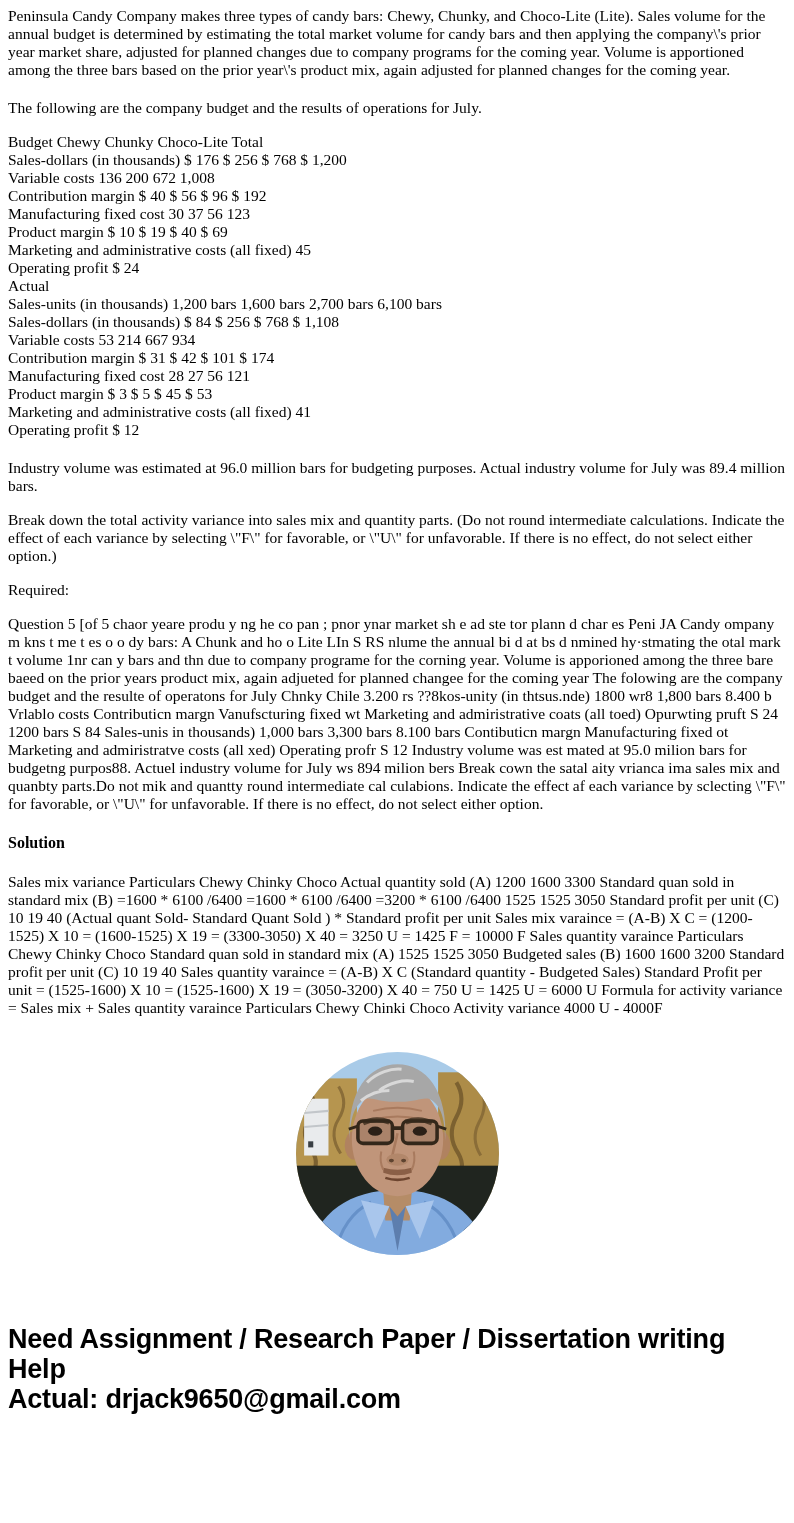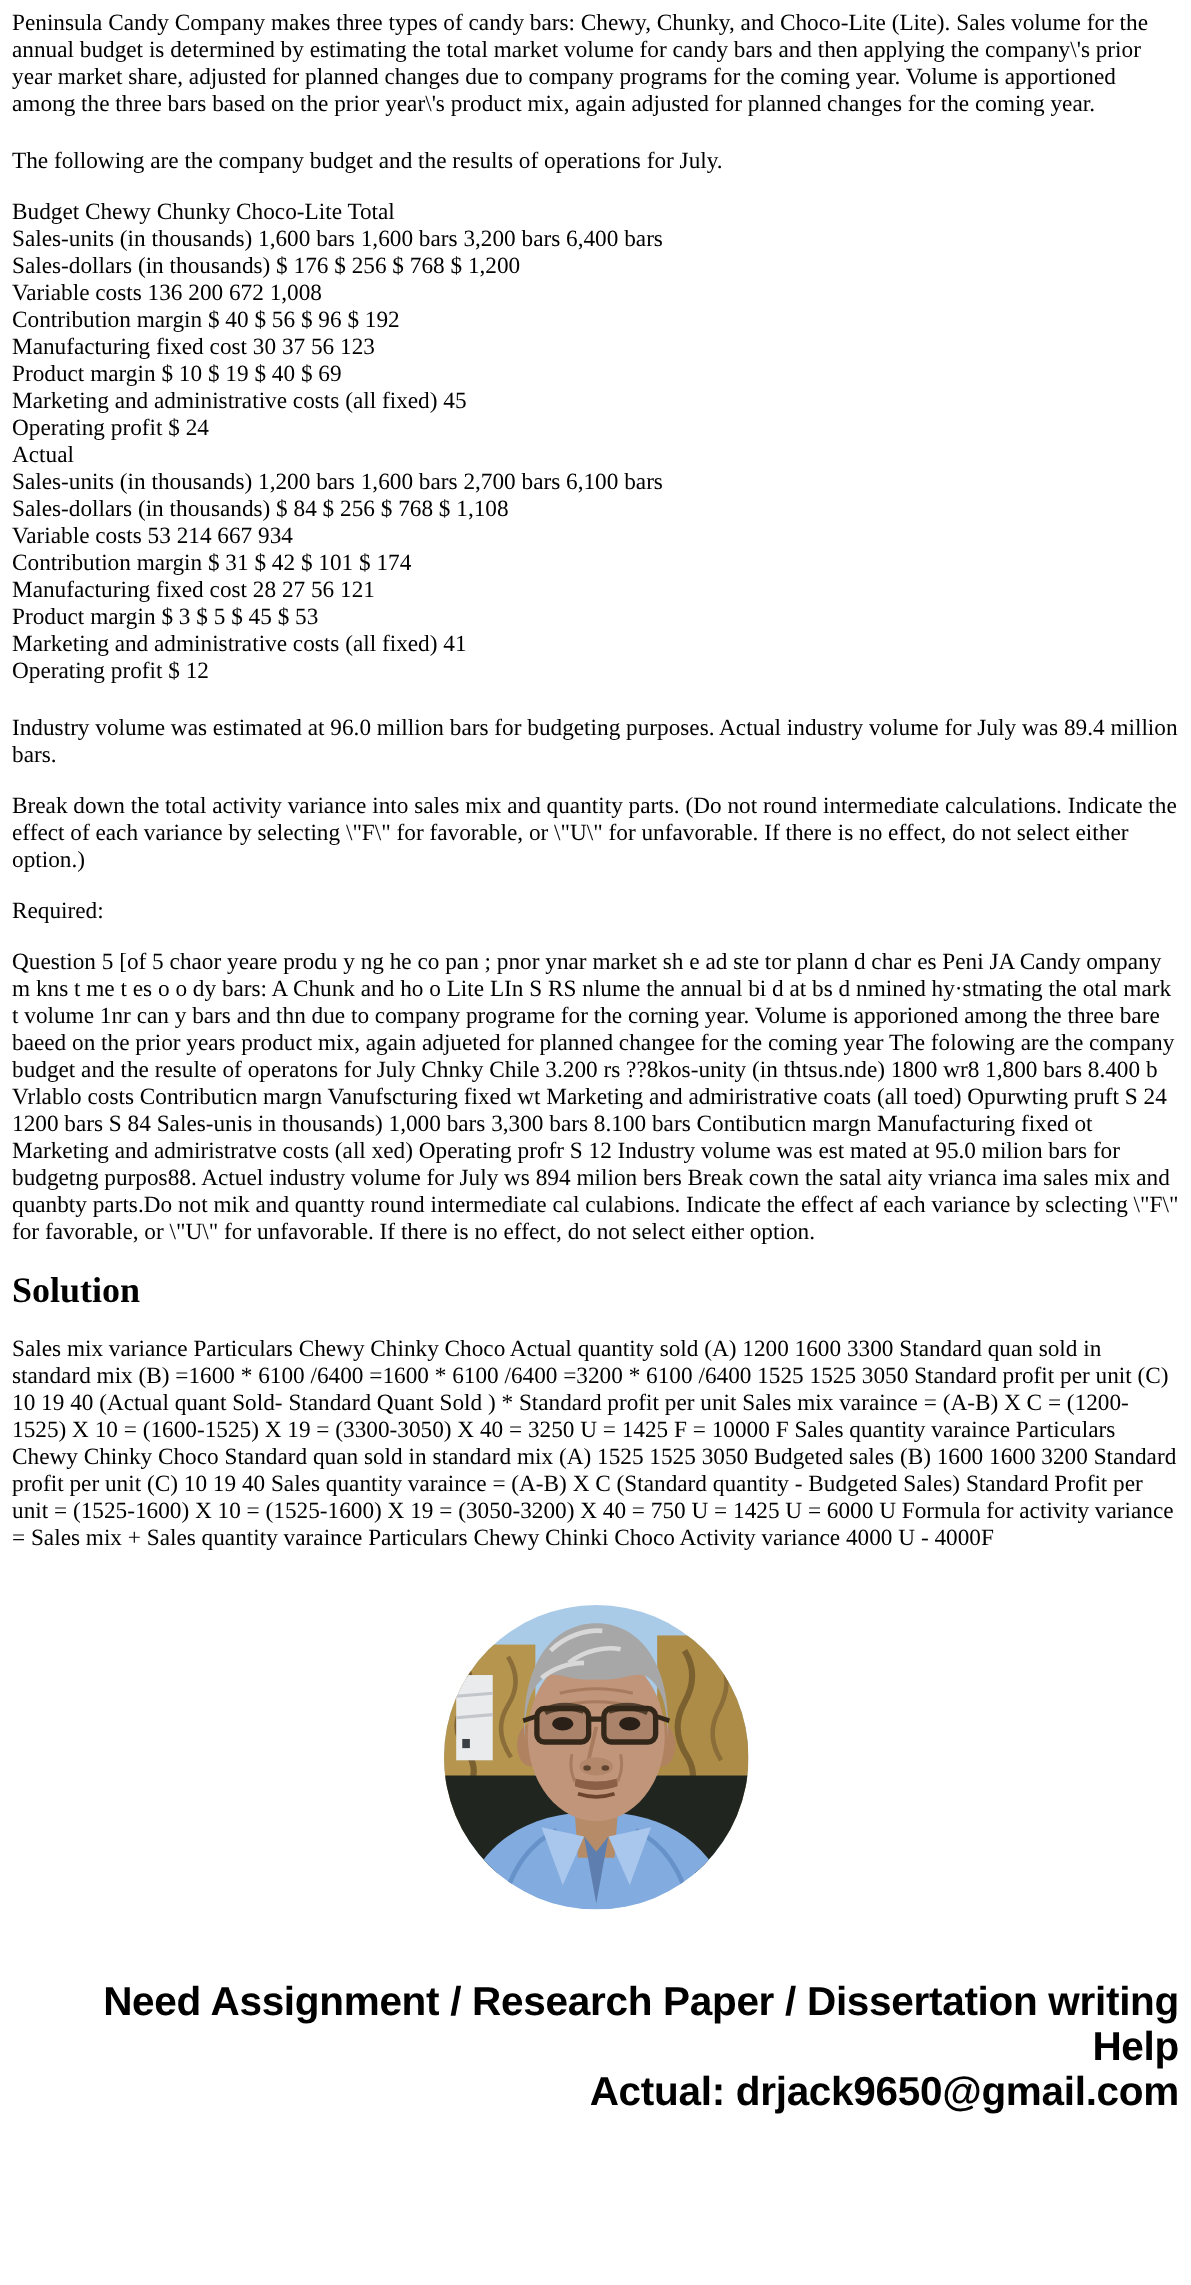--- a/index.html
+++ b/index.html
@@ -19,54 +19,53 @@
     width: 794px;
     padding: 7px 8px 28px 8px;
   }
   .doc p { margin: 16px 0 0 0; }
   .doc p.first { margin-top: 0; }
   .doc p.gap-lg { margin-top: 20px; }
   .report-block { margin-top: 16px; }
   .report-block div { min-height: 18px; }
   h3.solution-heading {
     font-family: "Liberation Serif", serif;
-    font-size: 24px;
+    font-size: 16px;
     line-height: 18px;
     font-weight: bold;
     margin: 21px 0 21px 0;
   }
   figure.avatar {
     margin: 35px auto 0 auto;
     width: 203px;
     height: 203px;
     padding: 0;
   }
   figure.avatar svg { display: block; }
   h1.footer-heading {
-    margin: 46px 0 0 0;
+    margin: 69px 0 0 0;
     font-family: "Liberation Sans", sans-serif;
     font-weight: 700;
     font-size: 27px;
     line-height: 30px;
-    text-align: right;
+    text-align: left;
     letter-spacing: -0.2px;
   }
 </style>
 </head>
 <body>
 
 <article class="doc">
 
   <p class="first">Peninsula Candy Company makes three types of candy bars: Chewy, Chunky, and Choco-Lite (Lite). Sales volume for the annual budget is determined by estimating the total market volume for candy bars and then applying the company\'s prior year market share, adjusted for planned changes due to company programs for the coming year. Volume is apportioned among the three bars based on the prior year\'s product mix, again adjusted for planned changes for the coming year.</p>
 
   <p class="gap-lg">The following are the company budget and the results of operations for July.</p>
 
   <div class="report-block">
       <div>Budget Chewy Chunky Choco-Lite Total</div>
-      <div>Sales-units (in thousands) 1,600 bars 1,600 bars 3,200 bars 6,400 bars</div>
       <div>Sales-dollars (in thousands) $ 176 $ 256 $ 768 $ 1,200</div>
       <div>Variable costs 136 200 672 1,008</div>
       <div>Contribution margin $ 40 $ 56 $ 96 $ 192</div>
       <div>Manufacturing fixed cost 30 37 56 123</div>
       <div>Product margin $ 10 $ 19 $ 40 $ 69</div>
       <div>Marketing and administrative costs (all fixed) 45</div>
       <div>Operating profit $ 24</div>
       <div>Actual</div>
       <div>Sales-units (in thousands) 1,200 bars 1,600 bars 2,700 bars 6,100 bars</div>
       <div>Sales-dollars (in thousands) $ 84 $ 256 $ 768 $ 1,108</div>

